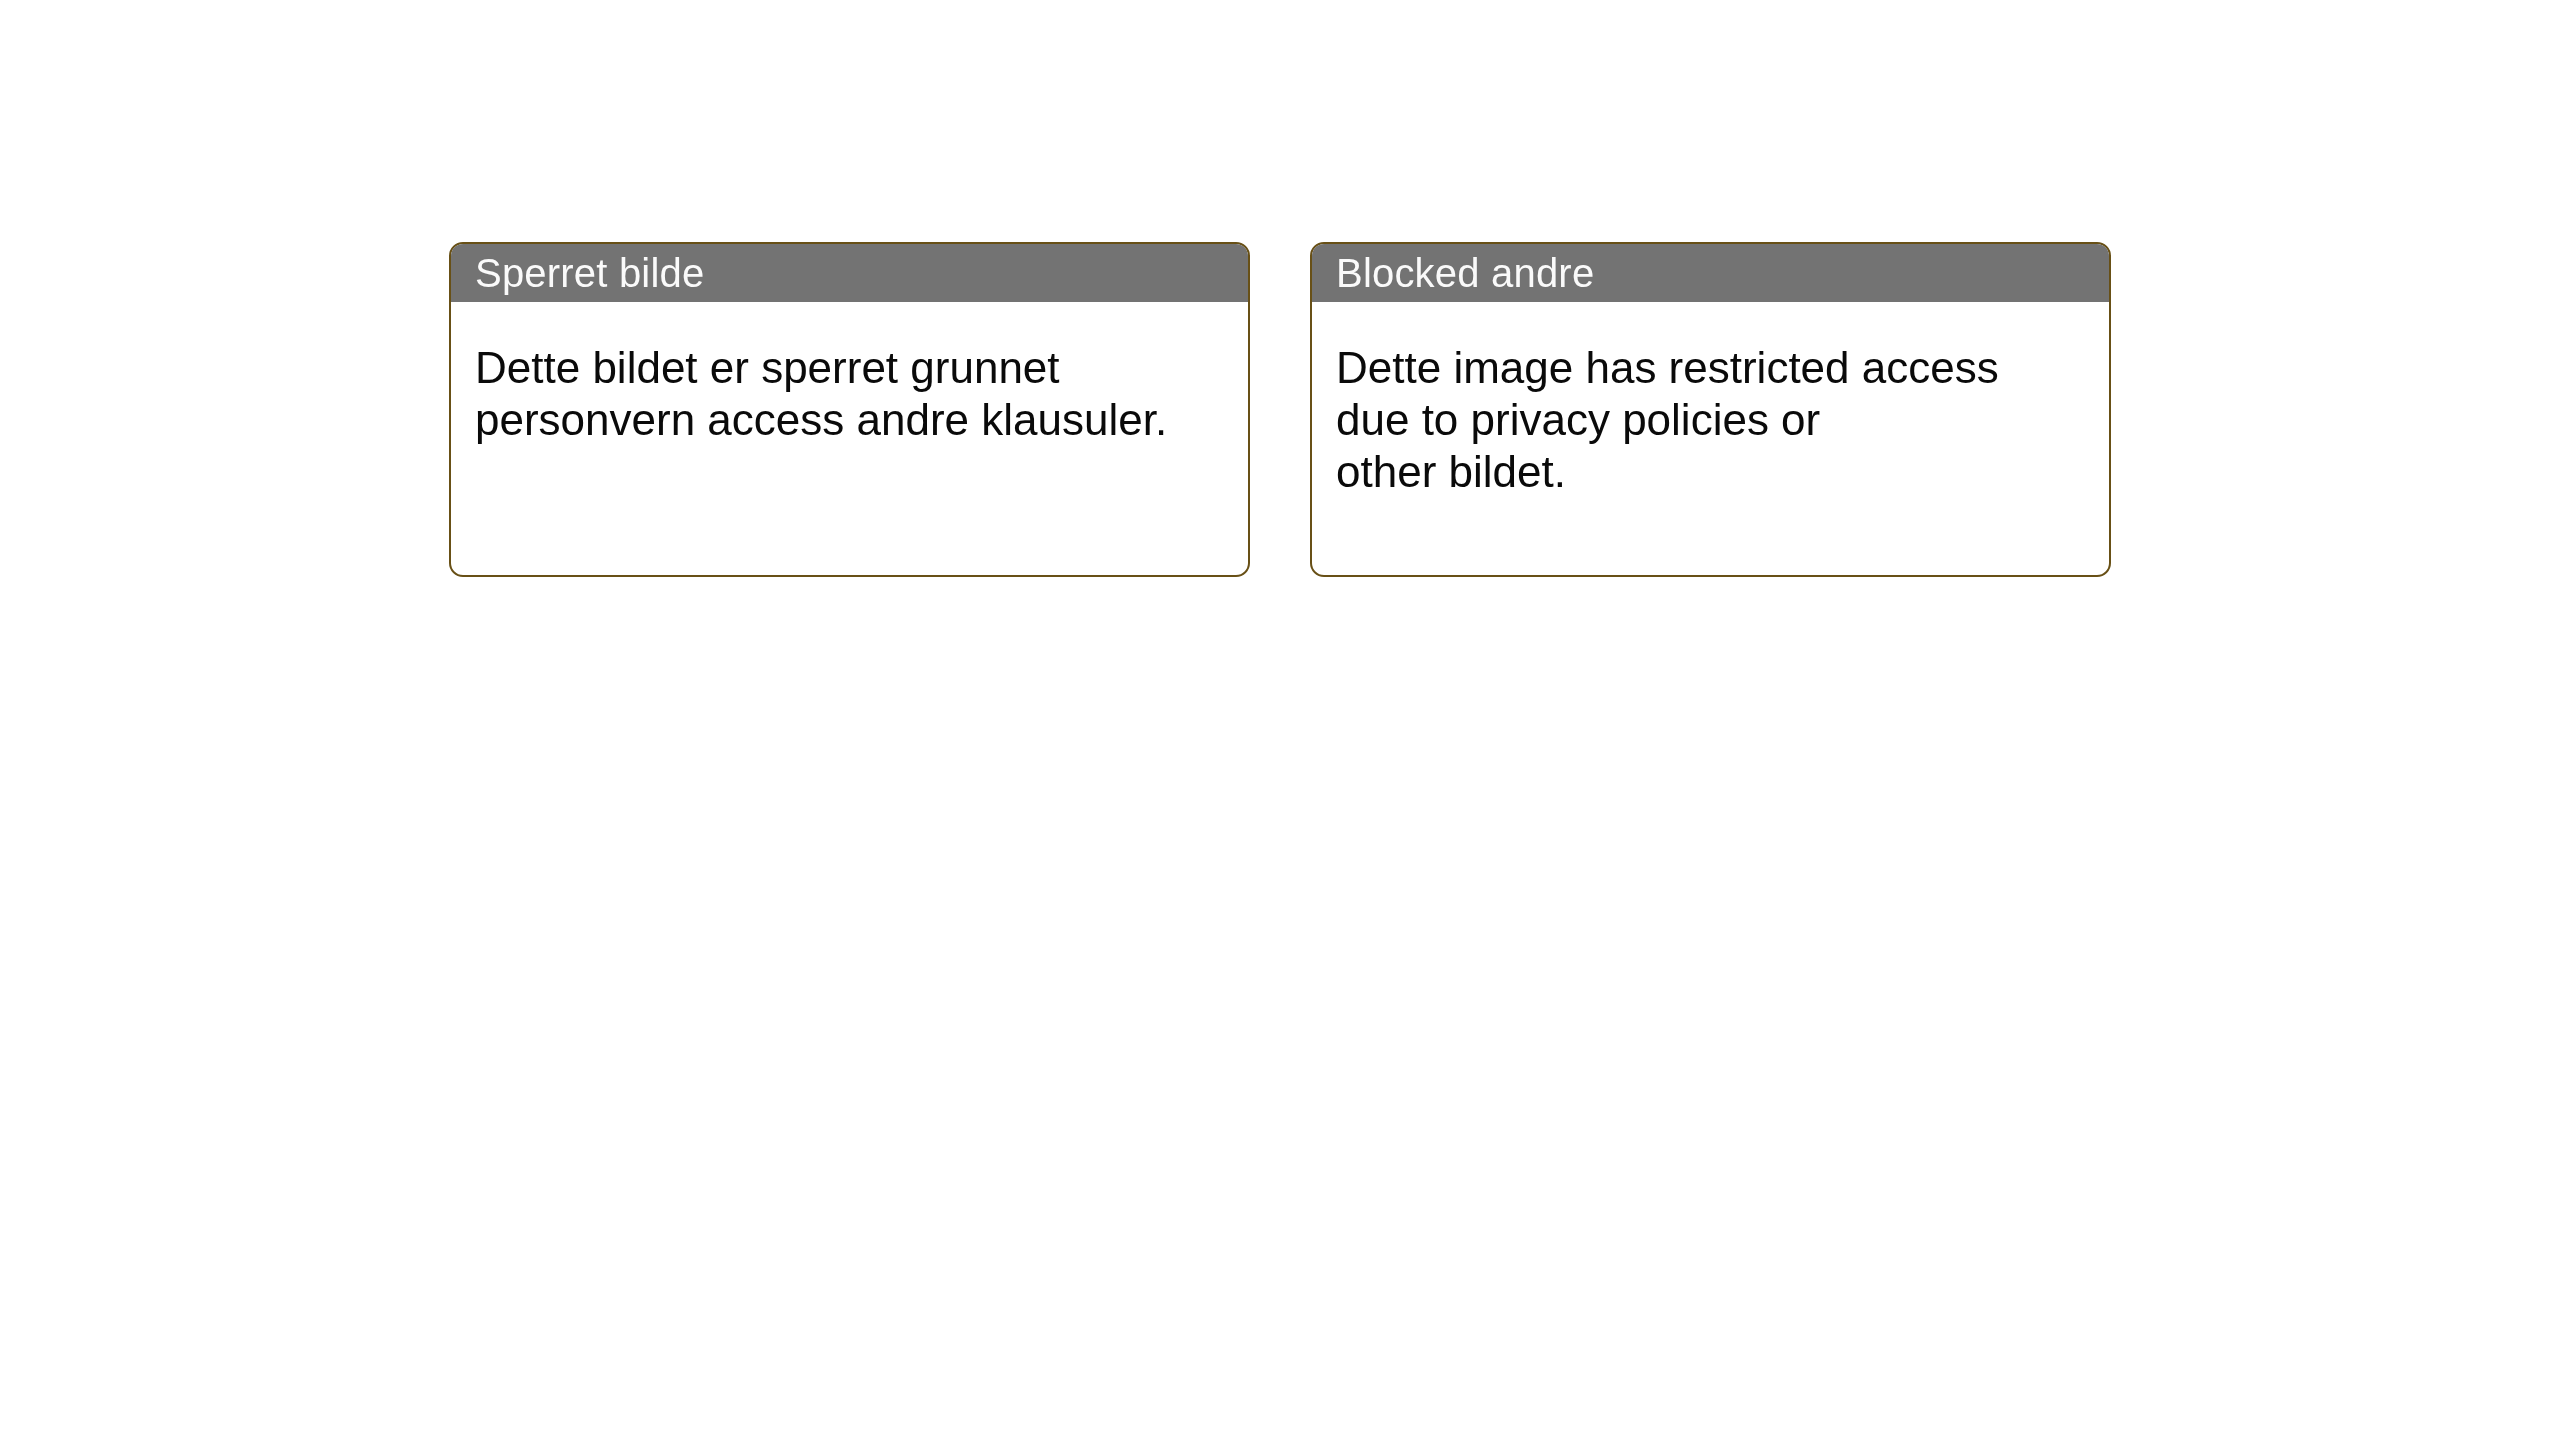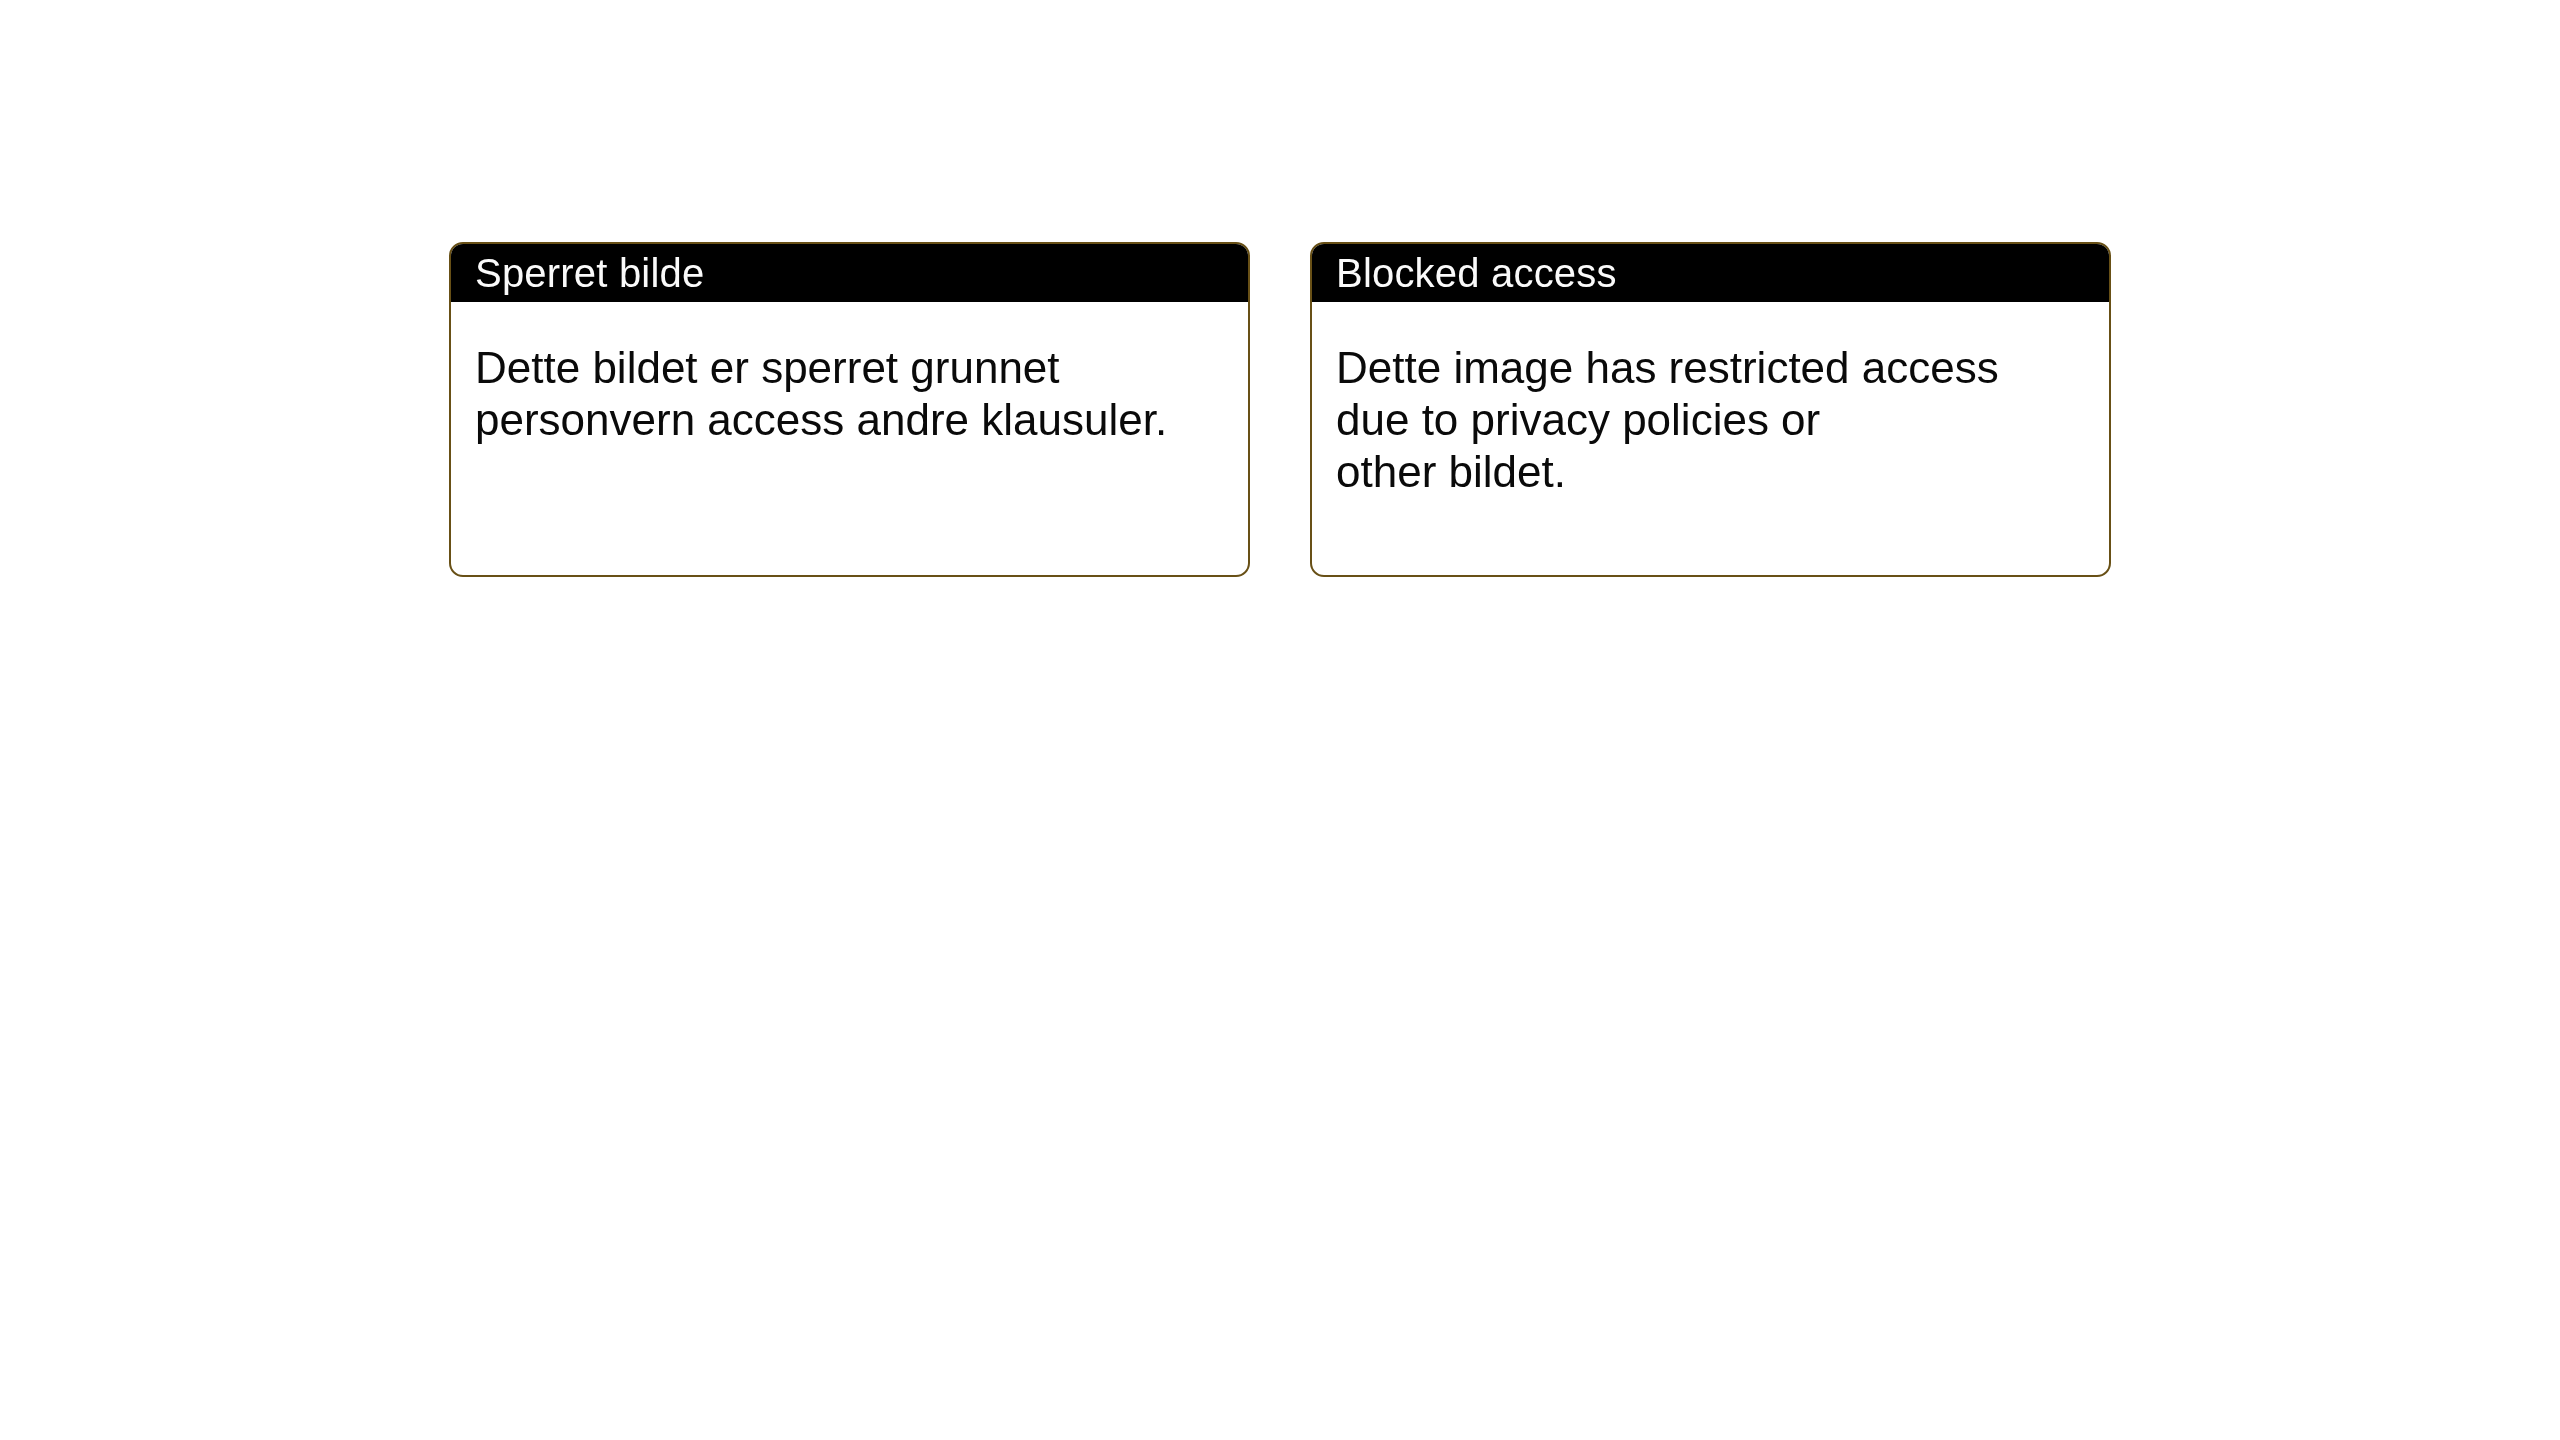--- a/index.html
+++ b/index.html
@@ -28,21 +28,21 @@
     background: #ffffff;
     border: 2px solid #685016;
     border-radius: 14px;
     overflow: hidden;
   }
   .card--no { left: 449px; }
   .card--en { left: 1310px; }
   .card-header {
     box-sizing: border-box;
     height: 58px;
-    background: #000000;
+    background: #737373;
     color: #fafafa;
     display: flex;
     align-items: center;
     padding: 0 24px;
     font-size: 40px;
     line-height: 1;
     letter-spacing: 0.2px;
   }
   .card-body {
     padding: 40px 24px 0 24px;
@@ -64,21 +64,21 @@
       <span>Sperret bilde</span>
     </header>
     <div class="card-body">
       <div class="line">Dette bildet er sperret grunnet</div>
       <div class="line">personvern access andre klausuler.</div>
     </div>
   </section>
 
   <section class="card card--en">
     <header class="card-header">
-      <span>Blocked access</span>
+      <span>Blocked andre</span>
     </header>
     <div class="card-body">
       <div class="line">Dette image has restricted access</div>
       <div class="line">due to privacy policies or</div>
       <div class="line">other bildet.</div>
     </div>
   </section>
 
 </div>
 

